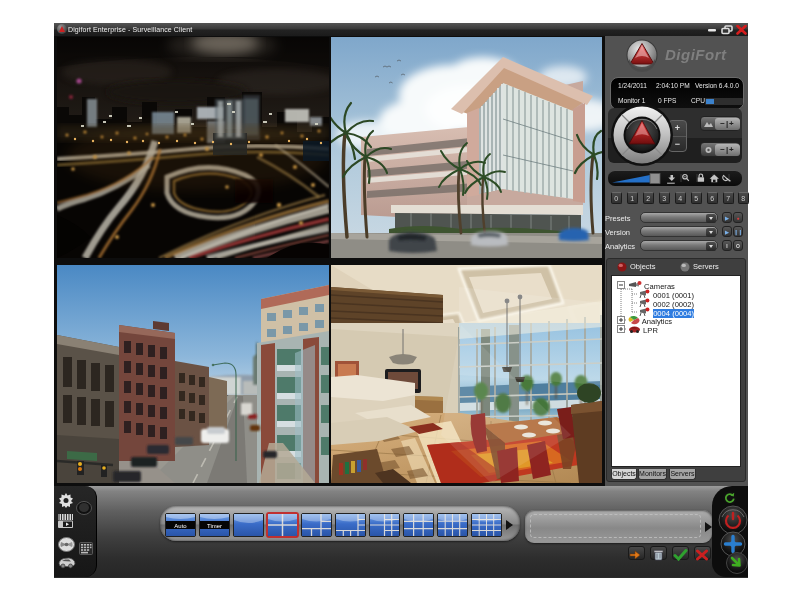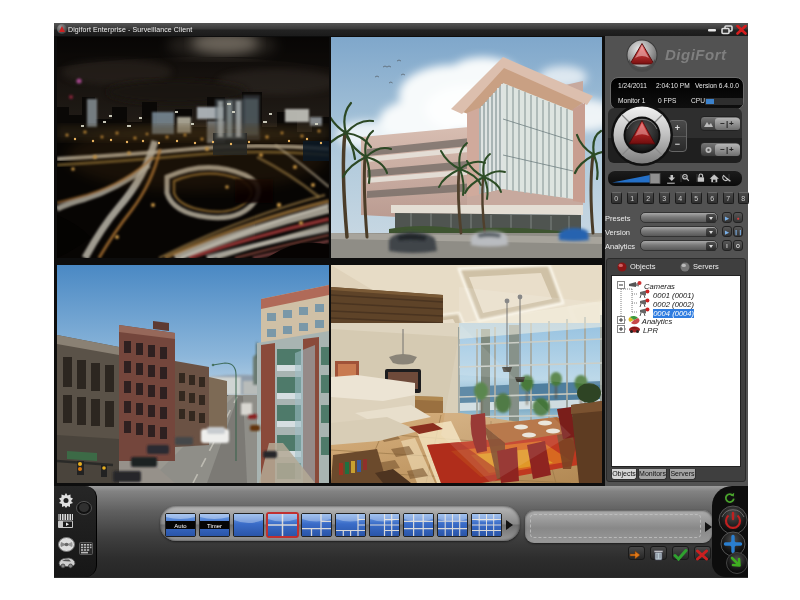--- a/index.html
+++ b/index.html
@@ -44,21 +44,21 @@
 #numrow { left:0; top:156px; width:143px; height:12px; }
 .numb { position:absolute; top:0; width:10.5px; height:12px; background:linear-gradient(#4a4a4a,#303030); border:1px solid #1c1c1c; border-top-color:#6a6a6a; border-radius:2px; color:#ccc; font-size:7px; text-align:center; line-height:11px; }
 .ddrow { left:0; width:143px; height:11px; }
 .ddrow .lbl { position:absolute; top:1.5px; color:#ededed; font-size:7.5px; text-align:left; width:31px; left:0; }
 .ddrow .dd { position:absolute; left:35px; top:0; width:78px; height:11px; border-radius:5px; background:linear-gradient(#a8a8a8,#7a7a7a 45%,#585858); border:1px solid #333; }
 .ddrow .dd i { position:absolute; right:1px; top:1px; width:10px; height:8.5px; background:linear-gradient(#4e4e4e,#262626); border-radius:2px; }
 .ddrow .dd i:after { content:""; position:absolute; left:2.5px; top:3px; border-left:2.5px solid transparent; border-right:2.5px solid transparent; border-top:3px solid #ddd; }
 .sbtn { position:absolute; top:0; width:10px; height:11px; background:linear-gradient(#585858,#333); border:1px solid #222; border-radius:3px; text-align:center; color:#7ab0e8; font-size:5px; line-height:10.5px; font-weight:bold;}
 #objpanel { left:1px; top:222px; width:140px; height:224px; background:#3f3f3f; border:1px solid #2a2a2a; border-radius:3px; }
 #objhdr { position:absolute; left:0; top:0; width:138px; height:16px; color:#ededed; font-size:7.5px; }
-#treebox { position:absolute; left:4px; top:16px; width:130px; height:192px; background:#fff; border:1px solid #222;font-style:italic; }
+#treebox { position:absolute; left:4px; top:16px; width:130px; height:192px; background:#fff; border:1px solid #222; }
 #objtabs { position:absolute; left:4px; top:210px; height:11px; font-size:7px; color:#111; }
 .tab { position:absolute; top:0; height:11px; border-radius:0 0 3px 3px; text-align:center; line-height:10px; border:1px solid #2e2e2e; border-top:none; }
 .trow { position:absolute; left:0; font-size:7.6px; color:#151515; white-space:nowrap; }
 
 
 #botbar { position:absolute; left:0; top:463px; width:694px; height:91px;
   background:linear-gradient(#9c9c9c 0%, #828282 6%, #5f5f5f 28%, #404040 55%, #2d2d2d 80%, #262626 100%); }
 #botbar div { position:absolute; }
 #leftpanel { left:0; top:0; width:43px; height:91px; background:linear-gradient(#262626,#161616); border-radius:0 12px 12px 0; border-right:1px solid #000;}
 #btncont { left:106px; top:20px; width:360px; height:35px; border-radius:16px;

